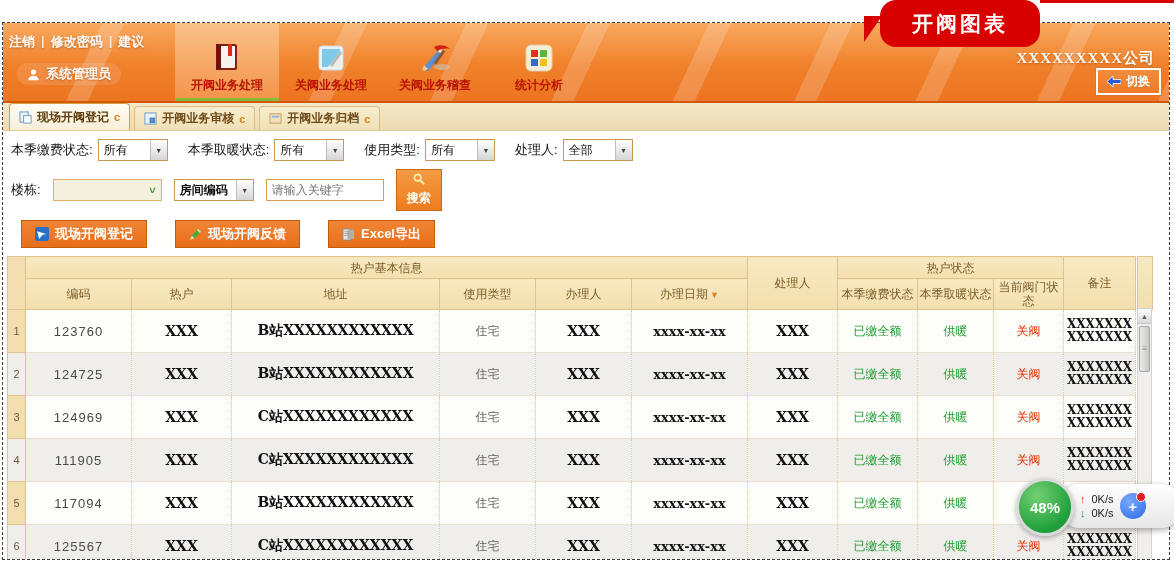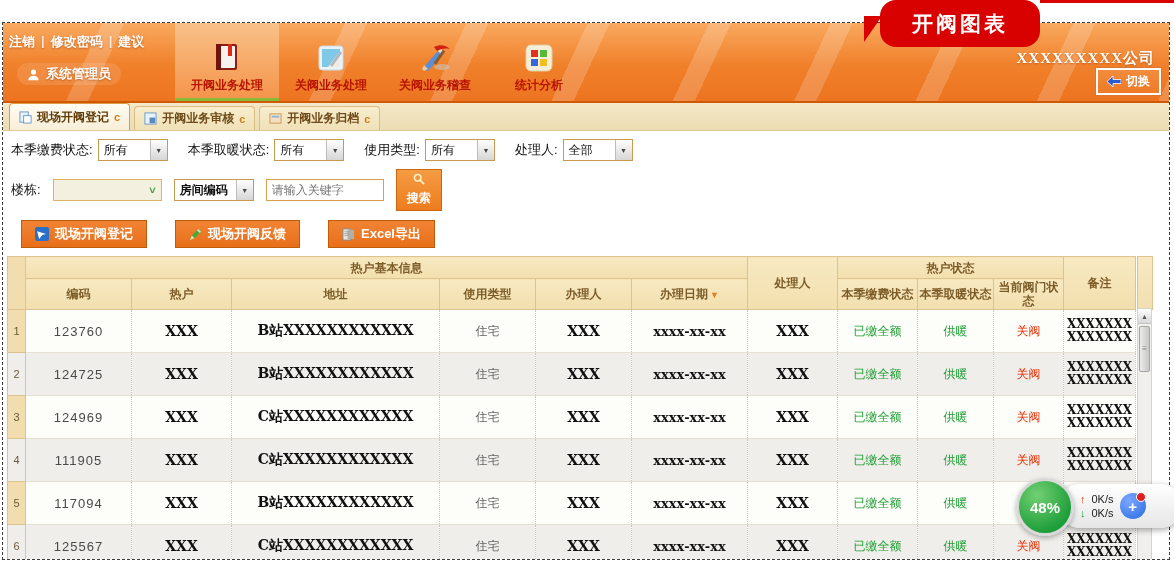--- a/index.html
+++ b/index.html
@@ -69,21 +69,21 @@
   .btn-search{display:inline-flex;gap:5px;align-items:center;background:linear-gradient(#f49c44,#ee7c1e);
     border:1px solid #c96a10;color:#fff;font-size:12px;font-weight:bold;padding:3px 10px;cursor:pointer;flex-direction:column;}
   
   .actions{display:flex;gap:28px;padding:3px 0 8px 18px;}
   .btn-act{display:inline-flex;gap:6px;align-items:center;background:linear-gradient(#f18434,#e86f1a);
     border:1px solid #c05c08;color:#fff;font-size:13px;font-weight:bold;padding:4px 13px;cursor:pointer;}
   
   .tablewrap{position:relative;margin:0 0 0 4px;height:341px;overflow:hidden;}
   table{border-collapse:collapse;table-layout:fixed;width:1128px;}
   th{background:linear-gradient(#f8e9c2,#f2dfae);border:1px solid #ddc48e;color:#7c5c28;
-    font-weight:bold;font-size:12px;line-height:14px;padding:0;}
+    font-weight:normal;font-size:12px;line-height:14px;padding:0;}
   tr.grouprow th{height:21px;}
   tr.subrow th{height:30px;}
   td{border-right:1px dotted #eec08a;border-bottom:1px solid #e6e0d4;text-align:center;
     height:42px;padding:0 2px;overflow:hidden;background:#fdfdfa;}
   tr.alt td{background:#f0eeea;}
   td.gutter,th.gutter{background:#f2ddae;border:1px solid #ddc48e;font-size:11px;color:#6a5a3a;}
   .c-code{color:#4a4a4a;font-size:13px;letter-spacing:1px;}
   .serifb{font-family:"DejaVu Serif","Liberation Serif",serif;font-weight:bold;font-size:14px;color:#101010;}
   .c-use{color:#666;font-size:12px;}
   .c-date{font-family:"DejaVu Serif","Liberation Serif",serif;font-weight:bold;font-size:13px;color:#101010;}

